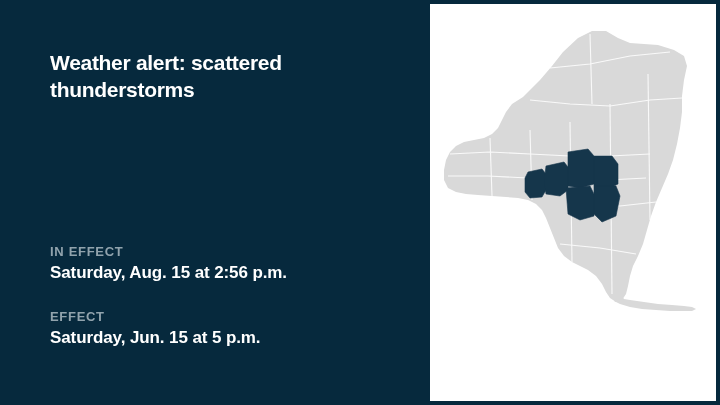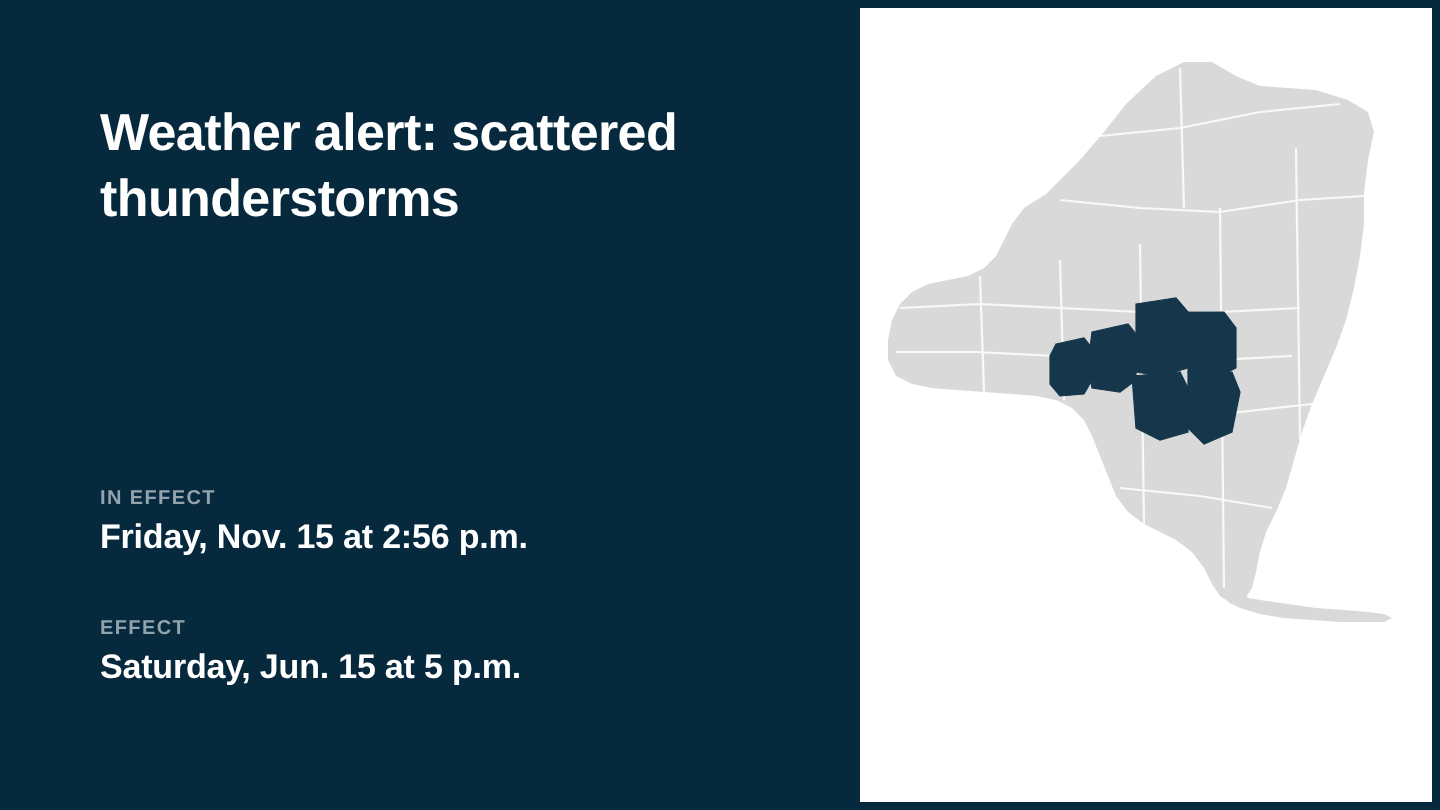--- a/index.html
+++ b/index.html
@@ -20,35 +20,35 @@
     position: absolute;
     left: 0;
     top: 0;
     width: 420px;
     height: 405px;
     box-sizing: border-box;
     padding: 50px 20px 20px 50px;
   }
   #headline {
     color: #ffffff;
-    font-size: 26px;
+    font-size: 21px;
     font-weight: bold;
     line-height: 1.27;
     letter-spacing: -0.3px;
     margin: 0;
     max-width: 310px;
   }
   .time-block {
     margin-top: 0;
   }
   #in-effect-block { position: absolute; left: 50px; top: 244px; }
   #expires-block   { position: absolute; left: 50px; top: 309px; }
   .time-label {
     color: #91a3ad;
-    font-size: 10px;
+    font-size: 13px;
     font-weight: bold;
     letter-spacing: 0.7px;
     line-height: 1.2;
     margin: 0 0 3px 0;
   }
   .time-value {
     color: #ffffff;
     font-size: 17px;
     font-weight: bold;
     letter-spacing: -0.1px;
@@ -78,21 +78,21 @@
 <body>
 
 <div id="alert-card">
 
   <div id="left-panel">
     <h1 id="headline">Weather alert: scattered thunderstorms</h1>
   </div>
 
   <div id="in-effect-block" class="time-block">
     <p class="time-label">IN EFFECT</p>
-    <p class="time-value">Friday, Nov. 15 at 2:56 p.m.</p>
+    <p class="time-value">Saturday, Aug. 15 at 2:56 p.m.</p>
   </div>
 
   <div id="expires-block" class="time-block">
     <p class="time-label">EFFECT</p>
     <p class="time-value">Saturday, Jun. 15 at 5 p.m.</p>
   </div>
 
   <div id="map-panel">
     <svg id="map-svg" viewBox="0 0 286 397" preserveAspectRatio="xMidYMid meet">
 

